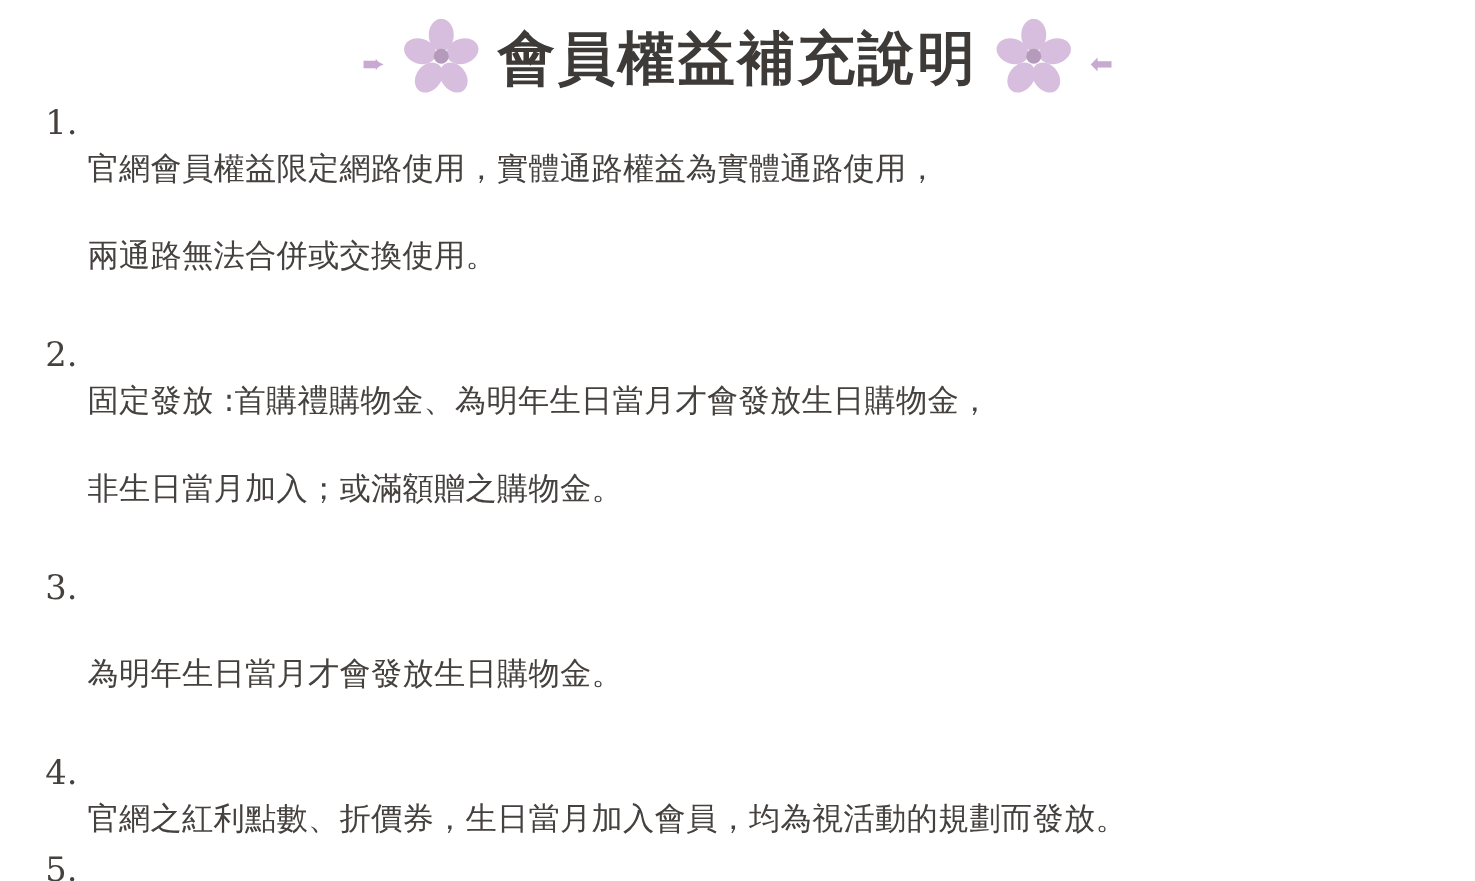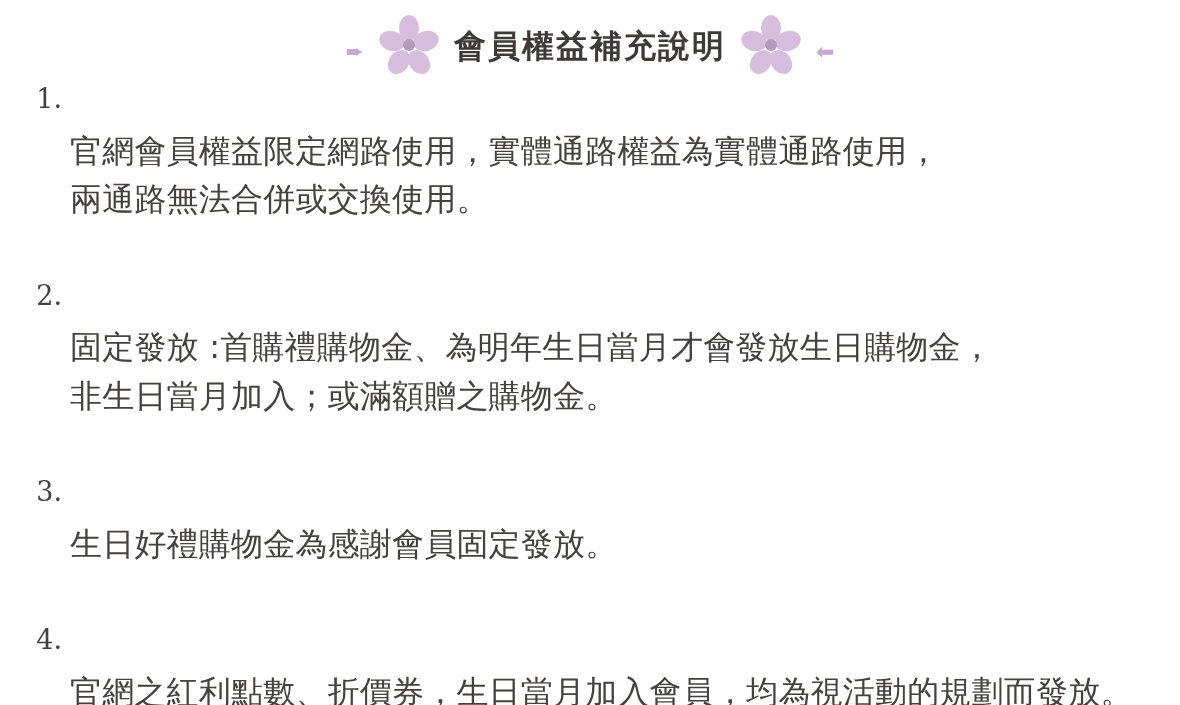--- a/index.html
+++ b/index.html
@@ -28,21 +28,21 @@
     align-items: center;
     justify-content: center;
     gap: 14px;
     padding-top: 14px;
     height: 78px;
     box-sizing: border-box;
   }
 
   .title {
     font-family: "DejaVu Sans", "Liberation Sans", sans-serif;
-    font-size: 32px;
+    font-size: 46px;
     font-weight: bold;
     letter-spacing: 2px;
     color: #3d3a38;
     white-space: nowrap;
     line-height: 1;
   }
 
   
   .flower {
     position: relative;
@@ -84,26 +84,26 @@
     text-align: right;
     padding-right: 8px;
     font-family: "DejaVu Serif", "Liberation Serif", serif;
     font-size: 27px;
     color: #45413f;
   }
 
   .text {
     flex: 1 1 auto;
     font-family: "DejaVu Sans", "Liberation Sans", sans-serif;
-    font-size: 32px;
+    font-size: 25px;
     letter-spacing: 0.2px;
     white-space: pre-line;
   }
 
-  .text .l2 { display: block; }
+  .text .l2 { display: block; margin-top: 32px; }
 </style>
 </head>
 <body>
 
 <div class="page">
 
   <div class="header">
 
     <span class="arrow left">➨</span>
 
@@ -152,21 +152,21 @@
       <span class="num">2.</span>
       <span class="text">
         <span class="l1">固定發放 :首購禮購物金、為明年生日當月才會發放生日購物金，</span>
         <span class="l2">非生日當月加入；或滿額贈之購物金。</span>
       </span>
     </li>
 
     <li class="item">
       <span class="num">3.</span>
       <span class="text">
-        <span class="l2">生日好禮購物金為感謝會員固定發放。</span>
+        <span class="l2">為明年生日當月才會發放生日購物金。</span>
       </span>
     </li>
 
     <li class="item">
       <span class="num">4.</span>
       <span class="text">
         <span class="l1">官網之紅利點數、折價券，生日當月加入會員，均為視活動的規劃而發放。</span>
       </span>
     </li>
 

